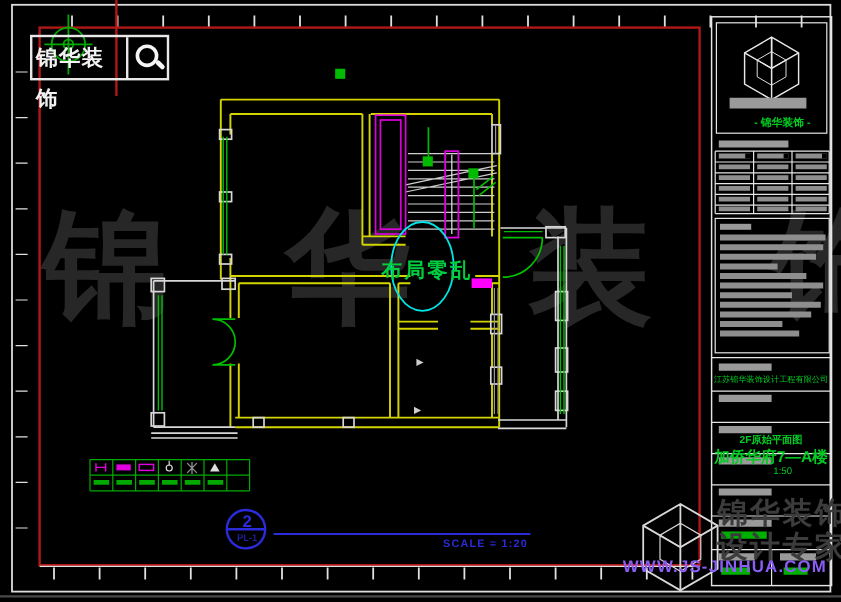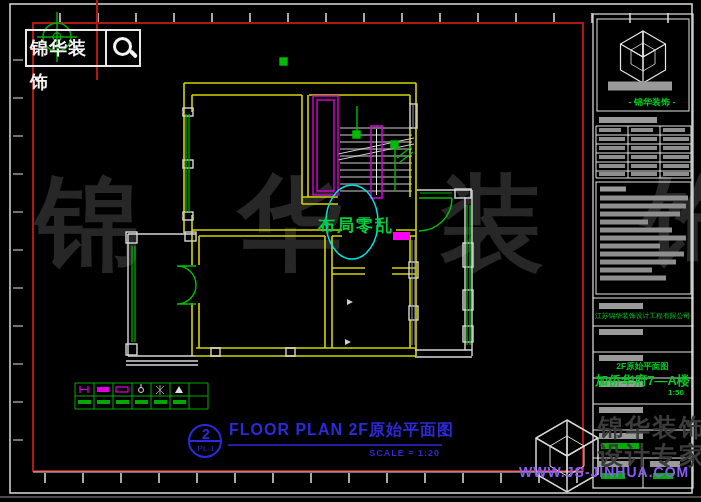--- a/index.html
+++ b/index.html
@@ -25,21 +25,21 @@
   
   .title-no{left:195px;top:426px;width:22px;text-align:center;font-size:14px;font-weight:bold;color:#2b2bdc;}
   .title-ref{left:189px;top:444px;width:34px;text-align:center;font-size:8px;font-weight:normal;color:#2b2bdc;}
   .sheet-title{left:229px;top:420px;font-size:16px;font-weight:bold;color:#2b2bdc;letter-spacing:1px;white-space:nowrap;}
   .sheet-scale{left:352px;top:448px;width:88px;text-align:right;font-size:9px;font-weight:bold;color:#2b2bdc;letter-spacing:1px;}
   
   .tb-brand{left:596px;top:96px;width:112px;text-align:center;font-size:9px;font-weight:bold;color:#00cc22;}
   .tb-company{left:594px;top:311px;width:97px;text-align:center;font-size:6.8px;color:#00cc22;white-space:nowrap;}
   .tb-project{left:594px;top:336px;width:97px;text-align:center;font-size:13px;font-weight:bold;color:#00cc22;white-space:nowrap;margin-top:36px;}
   .tb-drawing{left:594px;top:361px;width:97px;text-align:center;font-size:8.5px;font-weight:bold;color:#00cc22;}
-  .tb-scale{left:594px;top:388px;width:90px;text-align:right;font-size:8px;font-weight:bold;color:#00cc22;}
+  .tb-scale{left:594px;top:388px;width:66px;text-align:right;font-size:8px;font-weight:normal;color:#00cc22;}
   
   .wm-br{z-index:4;}
   .wm-b1{left:598px;top:411px;font-size:25px;font-weight:bold;color:#3c3c3c;letter-spacing:2px;white-space:nowrap;}
   .wm-b2{left:598px;top:439px;font-size:25px;font-weight:bold;color:#3c3c3c;letter-spacing:2px;white-space:nowrap;}
   .wm-url{left:519px;top:464px;font-size:14px;font-weight:bold;color:#8b5cf6;letter-spacing:1px;white-space:nowrap;}
 </style>
 </head>
 <body>
 
 <div class="sheet">
@@ -209,21 +209,20 @@
     <div class="mag-wrap">
       <span class="mag"></span>
       <span class="mag-handle"></span>
     </div>
   </div>
 
   <div class="txt annotation">布局零乱</div>
 
   <div class="txt title-no">2</div>
   <div class="txt title-ref">PL-1</div>
-  <div class="txt sheet-title">FLOOR PLAN 2F原始平面图</div>
   <div class="txt sheet-scale">SCALE = 1:20</div>
 
   <div class="txt tb-brand">- 锦华装饰 -</div>
   <div class="txt tb-company">江苏锦华装饰设计工程有限公司</div>
   <div class="txt tb-project">加侨华府7—A楼</div>
   <div class="txt tb-drawing">2F原始平面图</div>
   <div class="txt tb-scale">1:50</div>
 
   <div class="txt wm-br wm-b1">锦华装饰</div>
   <div class="txt wm-br wm-b2">设计专家</div>

